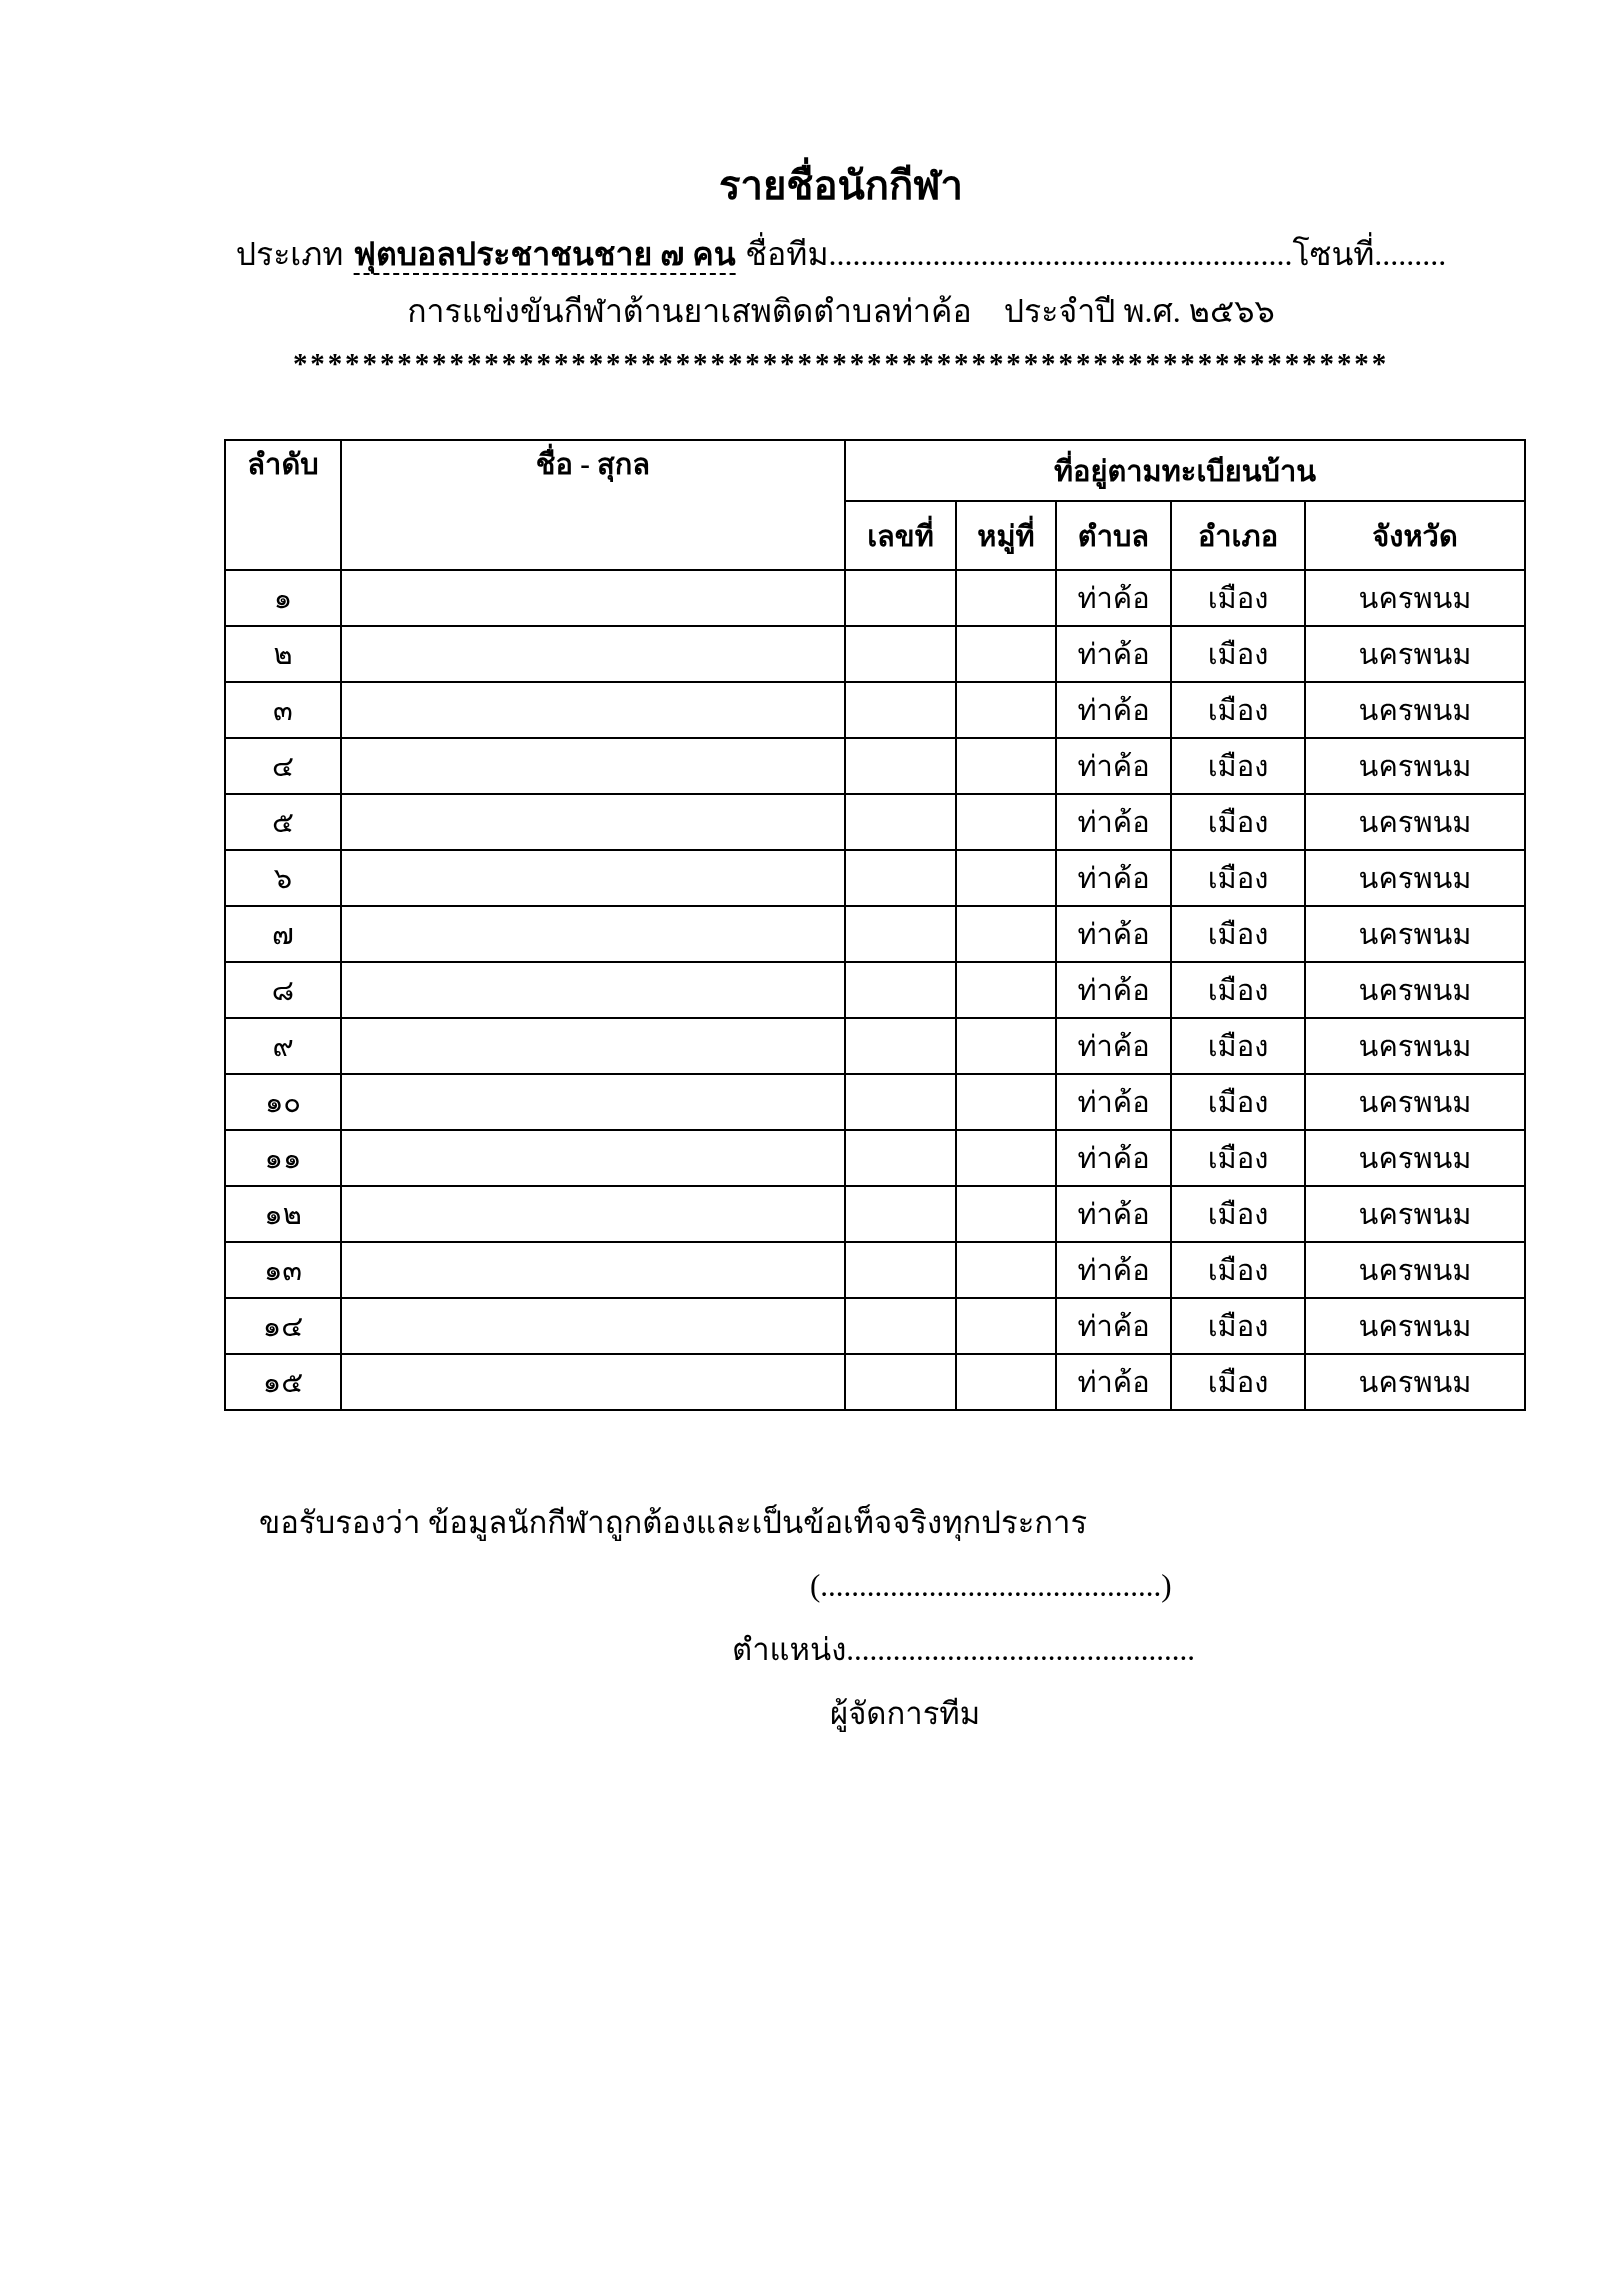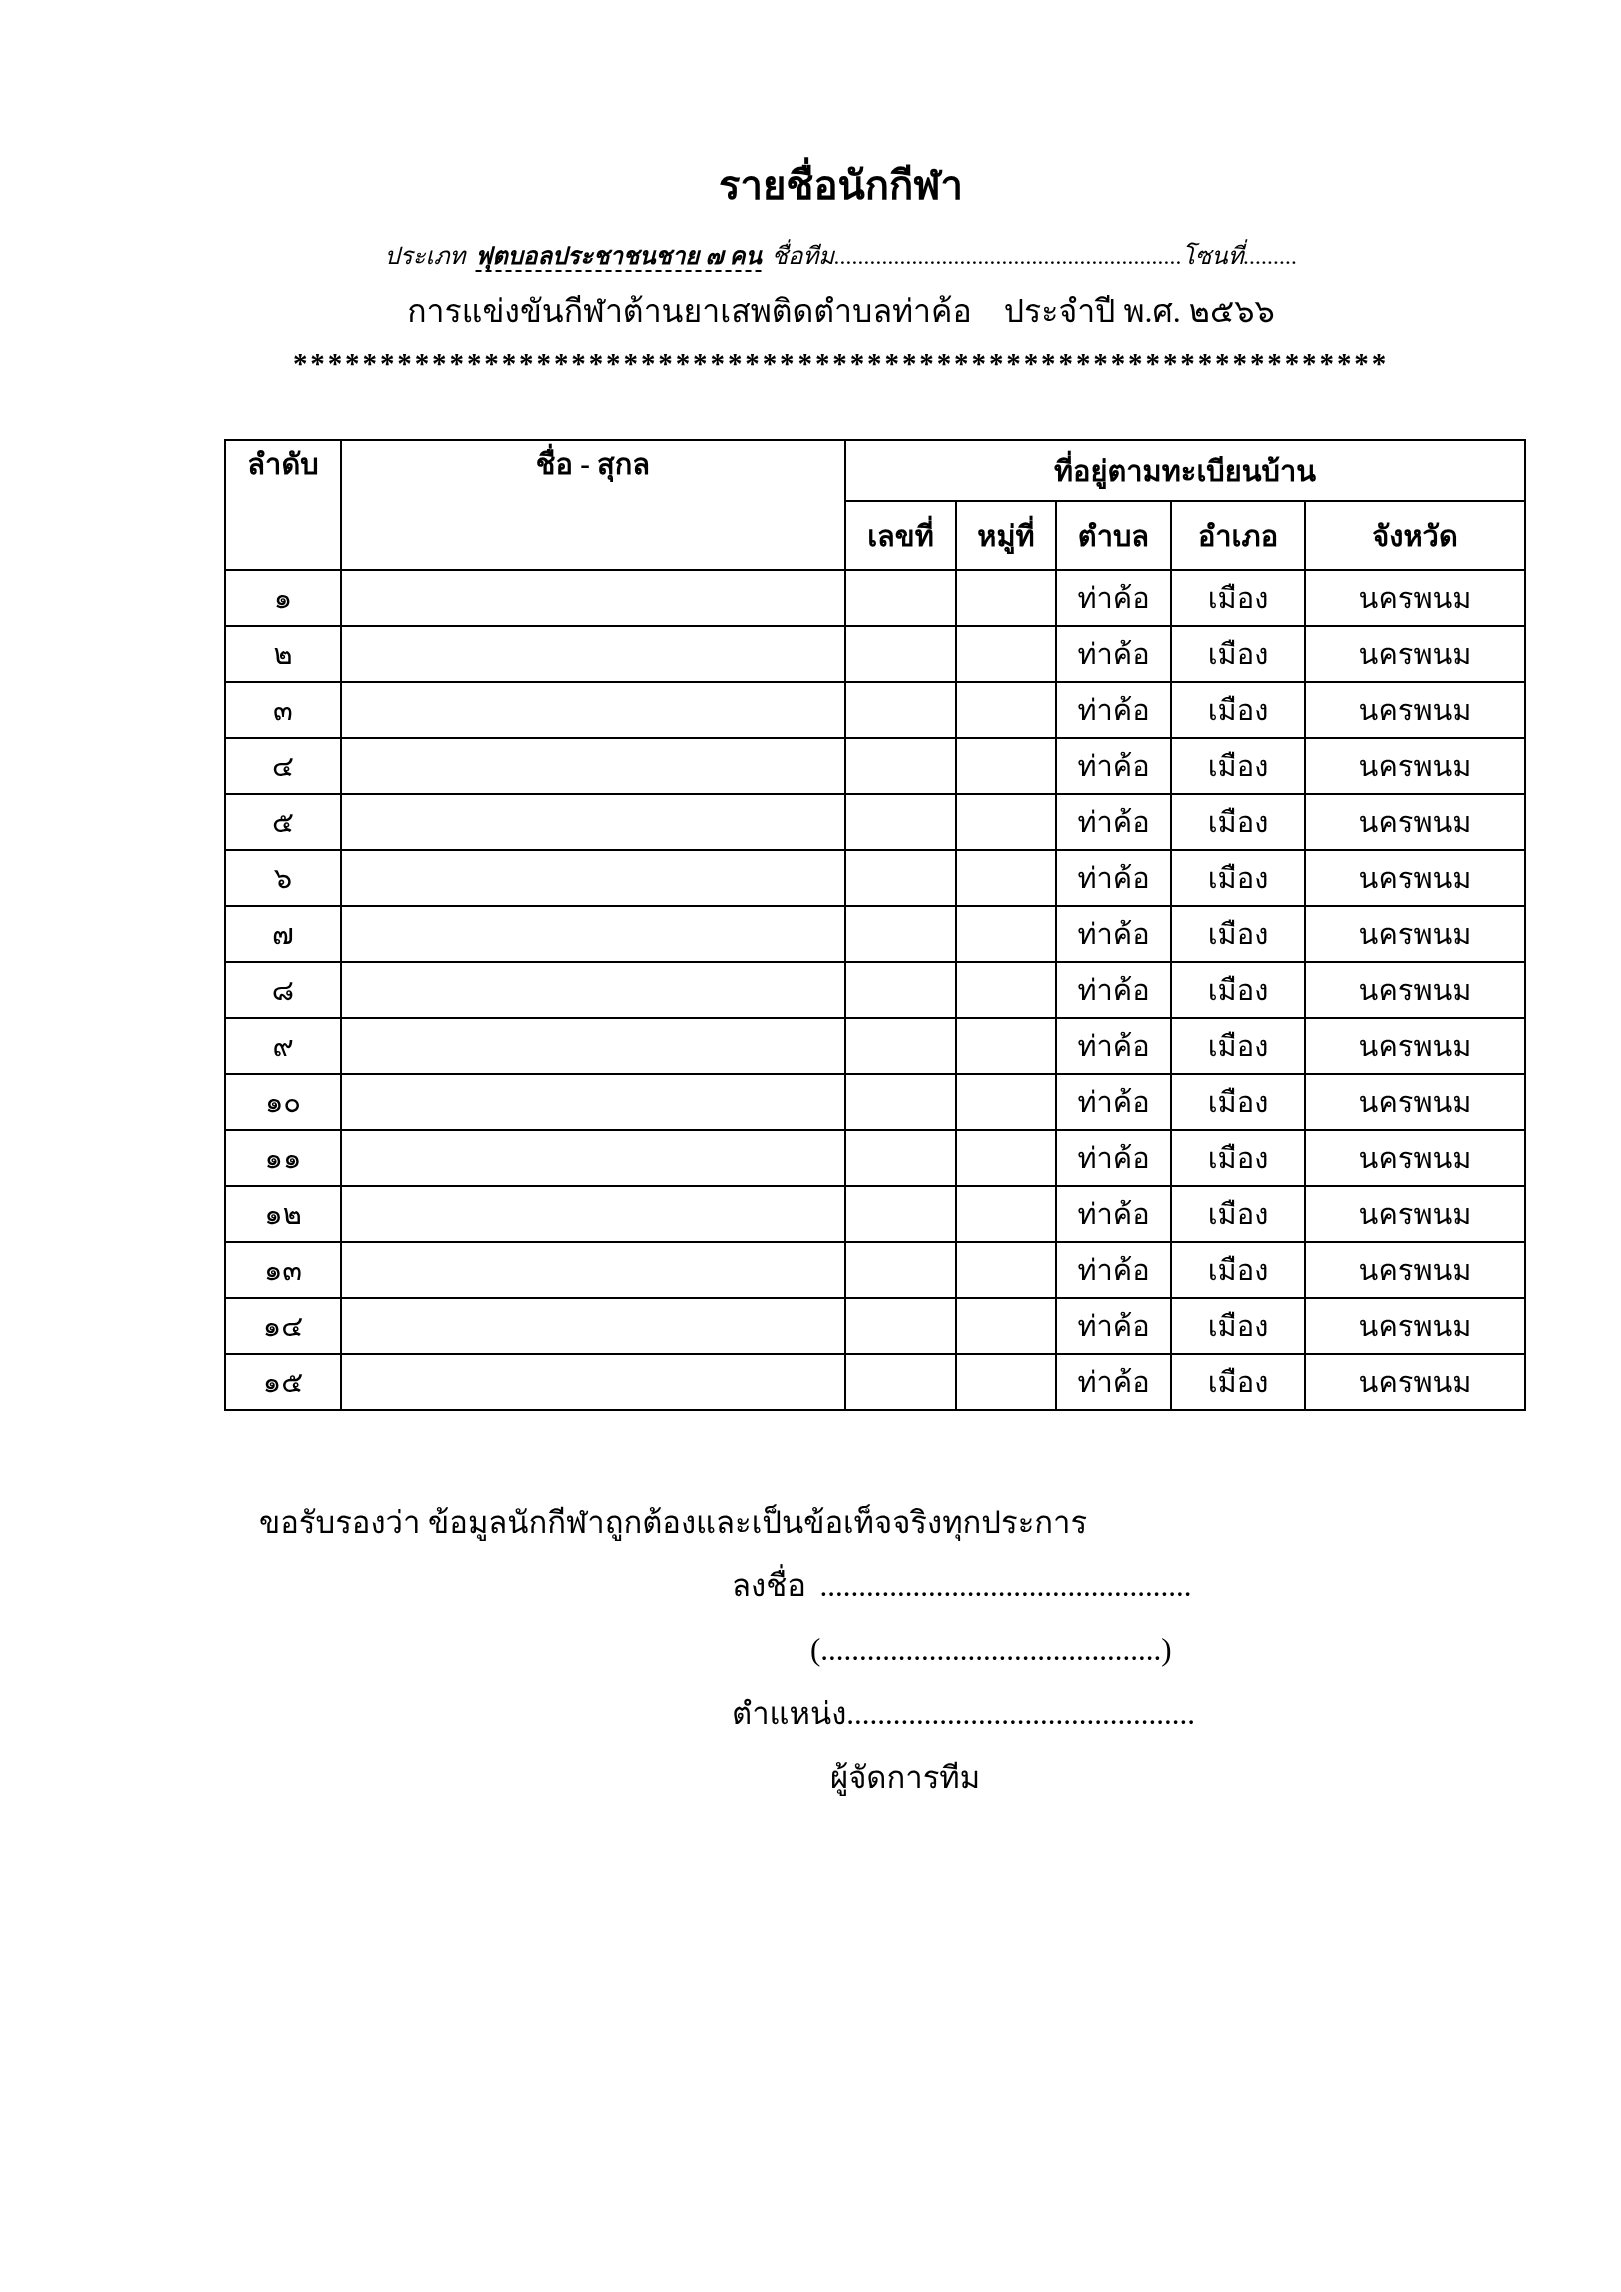--- a/index.html
+++ b/index.html
@@ -23,24 +23,23 @@
     white-space: nowrap;
   }
   .doc-title {
     top: 160px;
     font-size: 40px;
     font-weight: bold;
     line-height: 1.3;
     margin: 0;
   }
   .subtitle-line {
-    top: 240px;
-    font-size: 24px;
+    top: 233px;
+    font-size: 32px;
     line-height: 1.35;
-    font-style: italic;
   }
   .subtitle-line .lbl { margin-right: 9.8px; }
   .bold-dashed {
     font-weight: bold;
     border-bottom: 2.9px dashed #000;
     padding-bottom: 1px;
     margin-right: 9.8px;
   }
   .event-line {
     top: 290px;
@@ -291,23 +290,20 @@
       <td>ท่าค้อ</td>
       <td>เมือง</td>
       <td>นครพนม</td>
     </tr>
   </tbody>
   </table>
 
   <p class="cert-line">ขอรับรองว่า ข้อมูลนักกีฬาถูกต้องและเป็นข้อเท็จจริงทุกประการ</p>
 
   <div class="sig-block">
-    <div class="sig-line">
-      <span class="lbl">ลงชื่อ</span><span>................................................</span>
-    </div>
     <div class="sig-line indent-paren">(............................................)</div>
     <div class="sig-line">
       <span>ตำแหน่ง</span><span>.............................................</span>
     </div>
     <div class="sig-line indent-role">ผู้จัดการทีม</div>
   </div>
 
 </div>
 
 

